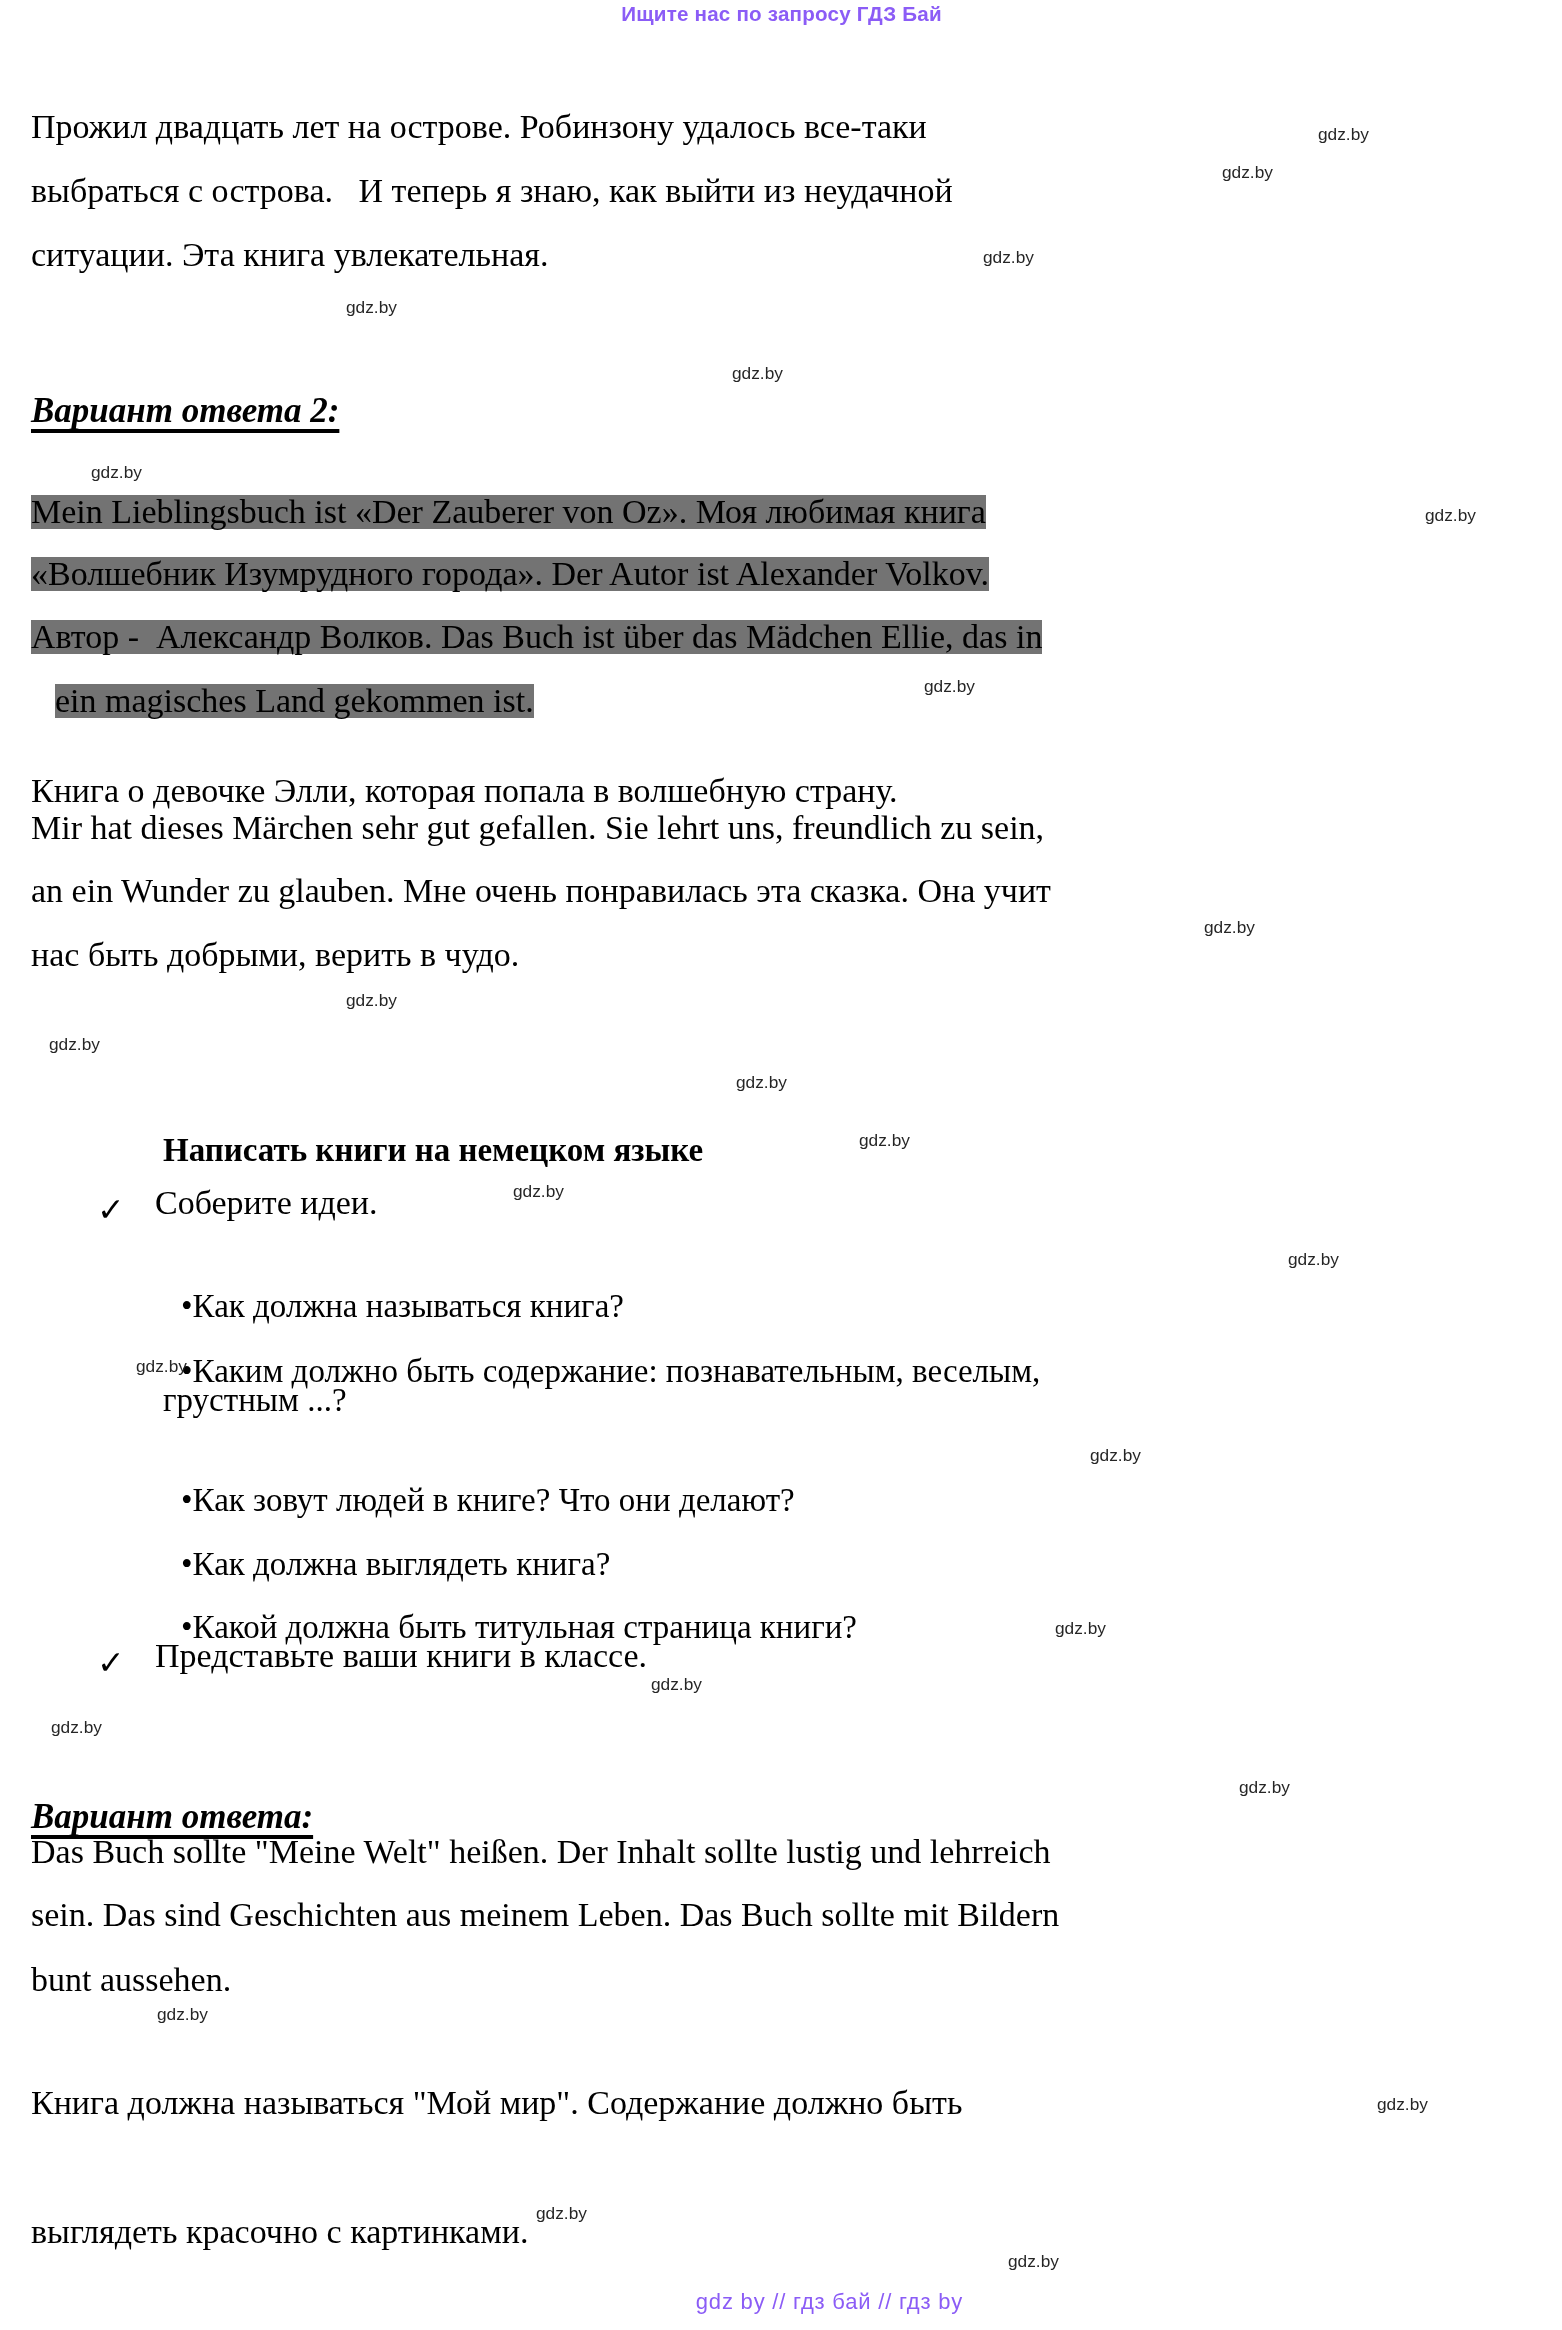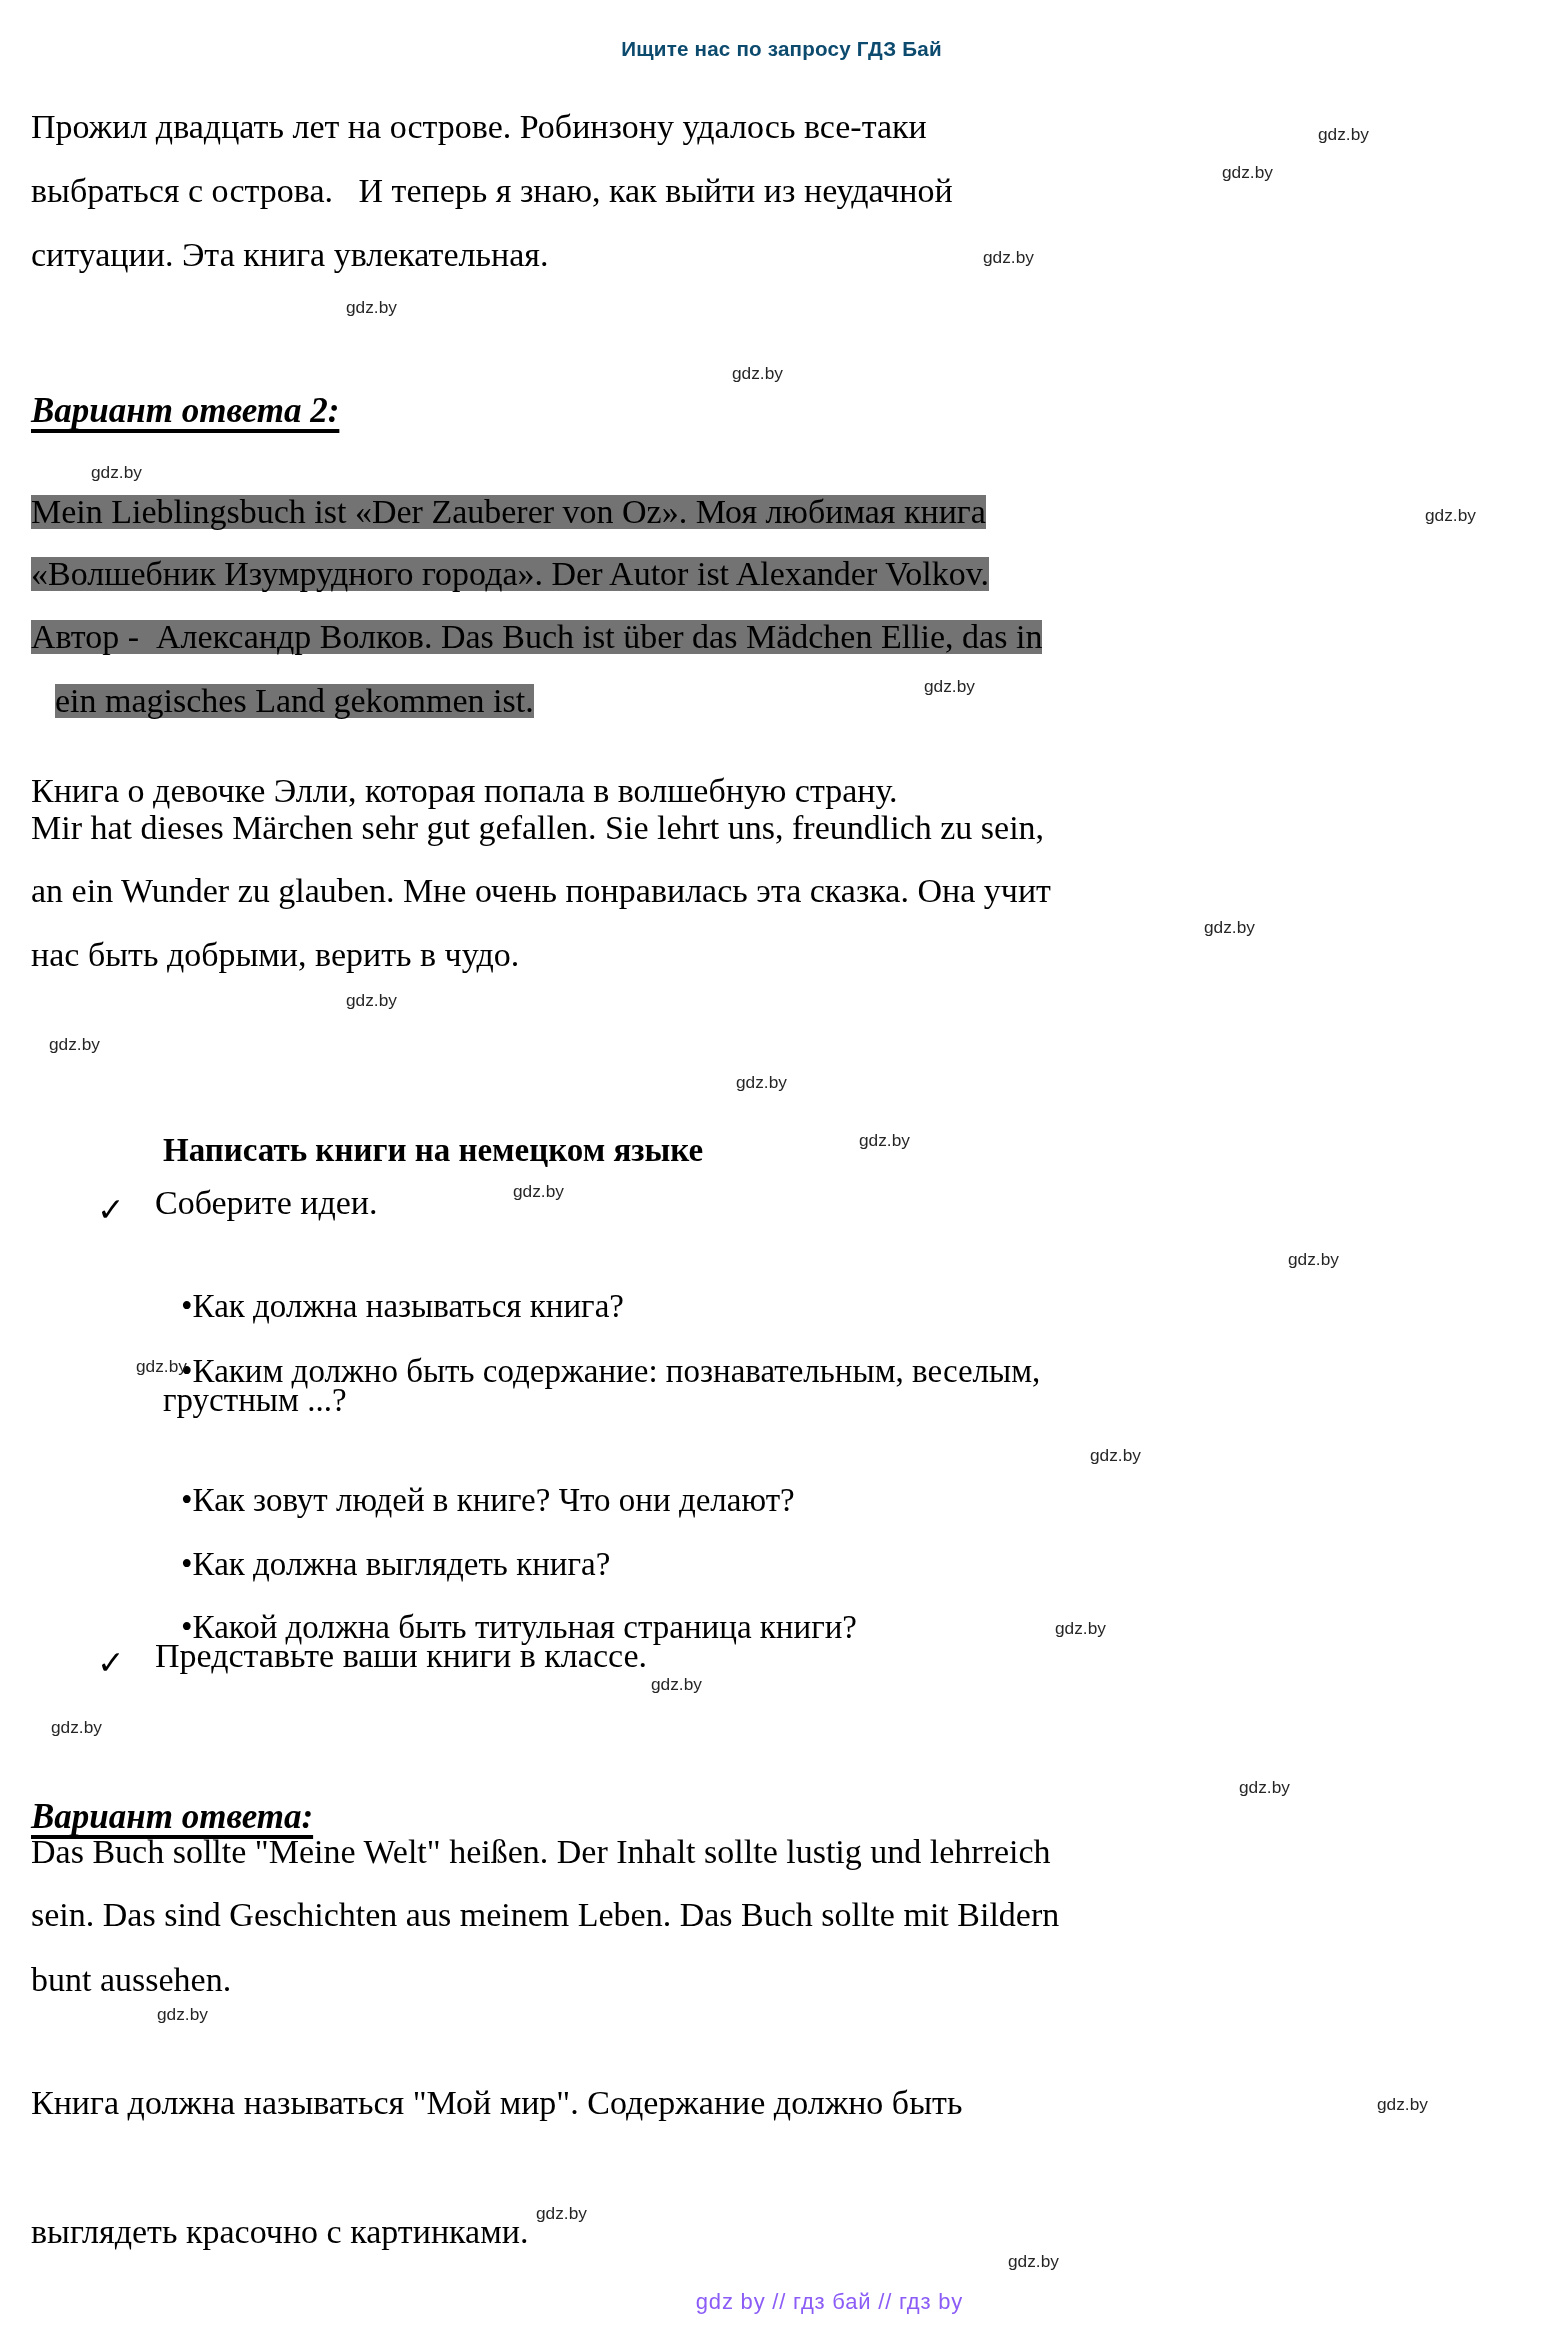--- a/index.html
+++ b/index.html
@@ -86,21 +86,21 @@
     font-size: 17.3px;
     white-space: pre;
     opacity: 0.95;
   }
 </style>
 </head>
 <body>
 
 <div id="page" style="background: rgb(255, 255, 255);">
 
-  <div id="site-header" style="color: #0c4a6e; margin-top: 35px;">Ищите нас по запросу ГДЗ Бай</div>
+  <div id="site-header" style="color: #8b5cf6;">Ищите нас по запросу ГДЗ Бай</div>
 
   <div class="textline" style="left:31px; top:110px;">Прожил двадцать лет на острове. Робинзону удалось все-таки</div>
   <div class="textline" style="left:31px; top:174px;">выбраться с острова.   И теперь я знаю, как выйти из неудачной</div>
   <div class="textline" style="left:31px; top:238px;">ситуации. Эта книга увлекательная.</div>
 
   <div class="textline hdr-italic" style="left:31px; top:363px;">Вариант ответа 2:</div>
 
   <div class="textline hl" style="left:31px; top:495px;">Mein Lieblingsbuch ist «Der Zauberer von Oz». Моя любимая книга</div>
   <div class="textline hl" style="left:31px; top:557px;">«Волшебник Изумрудного города». Der Autor ist Alexander Volkov.</div>
   <div class="textline hl" style="left:31px; top:620px;">Автор -  Александр Волков. Das Buch ist über das Mädchen Ellie, das in</div>

